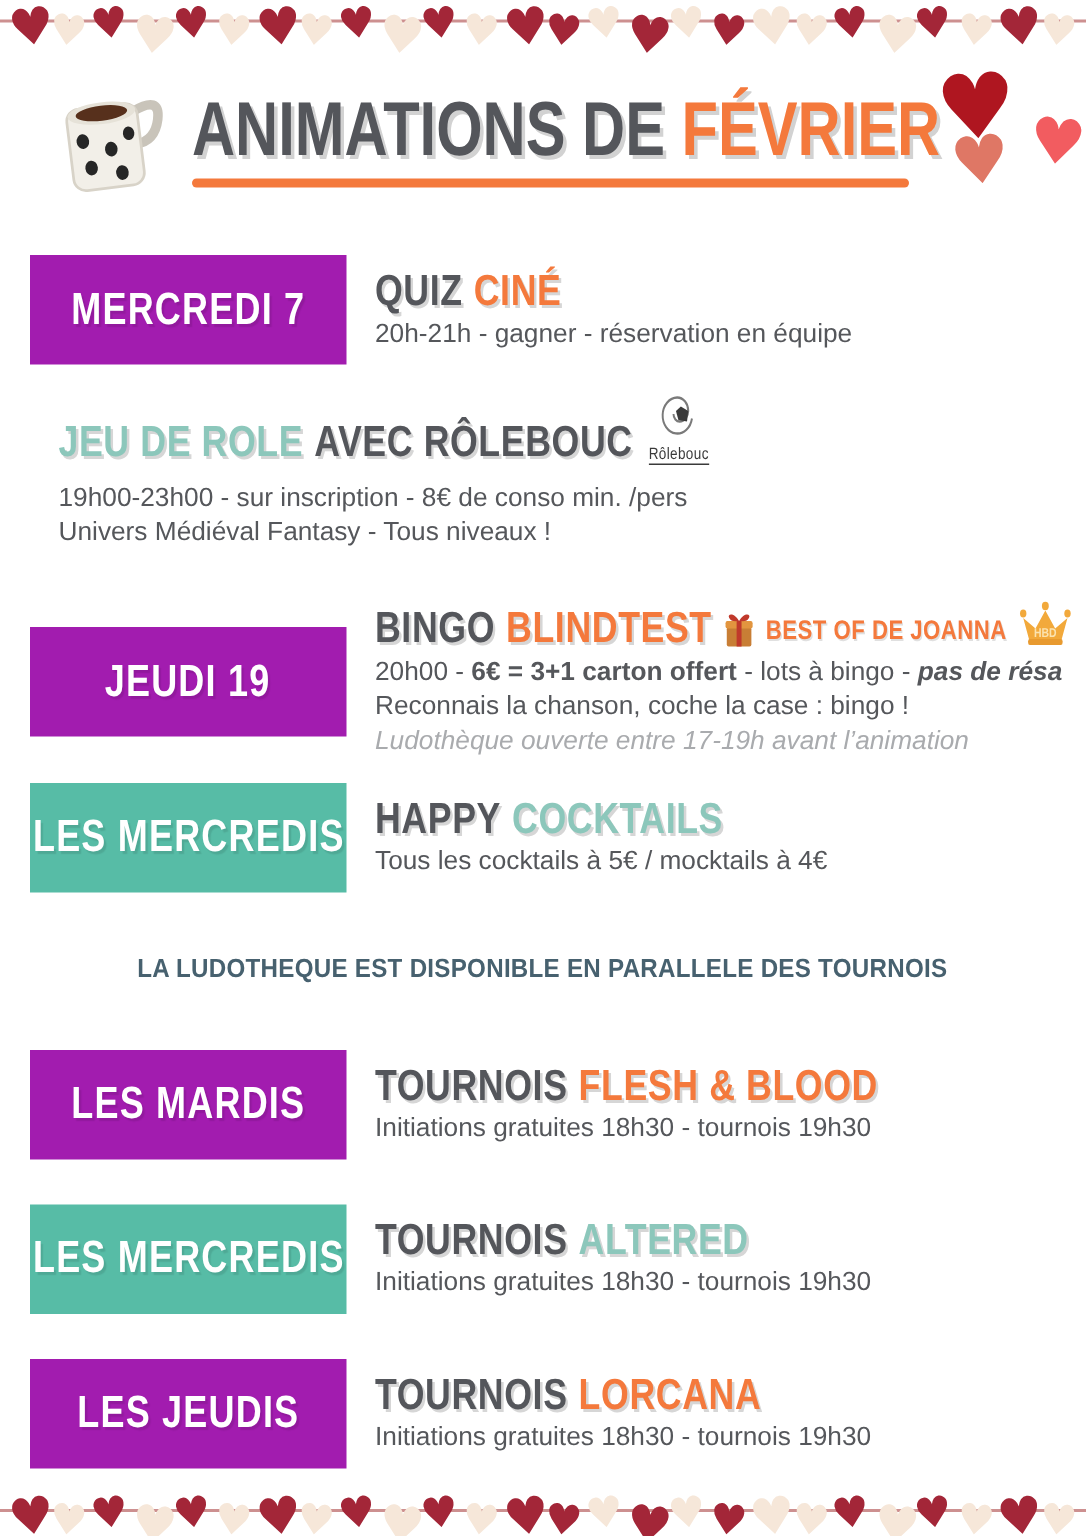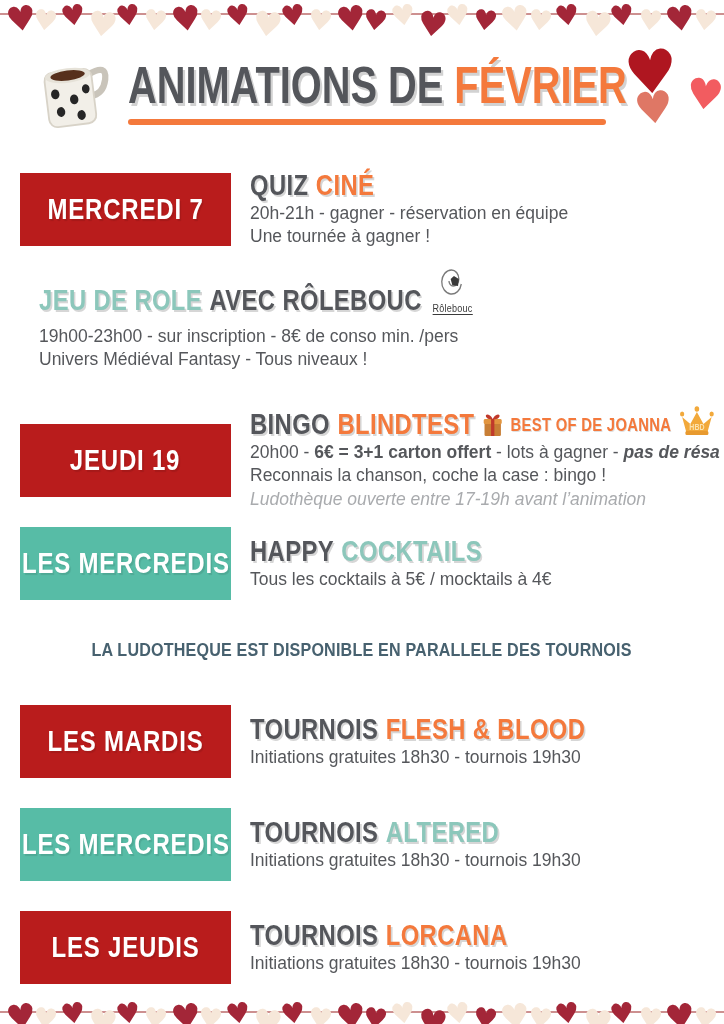--- a/index.html
+++ b/index.html
@@ -22,21 +22,21 @@
   .title-underline{width:478px;height:6px;background:#F4793C;border-radius:3px;margin-top:4px;}
   .hearts-cluster{position:relative;width:116px;height:92px;margin-left:2px;}
   .hearts-cluster span{position:absolute;line-height:1;font-family:"DejaVu Sans",sans-serif;}
   .hc-big{left:6px;top:-8px;font-size:60px;color:#AF1620;transform:rotate(-4deg);}
   .hc-coral{right:0px;top:24px;font-size:42px;color:#F25C60;transform:rotate(6deg);}
   .hc-salmon{left:16px;top:36px;font-size:44px;color:#DF7765;transform:rotate(-6deg);}
   
   .rows{margin:24px 20px 0 20px;}
   .event{display:flex;align-items:center;}
   .day-block{width:211px;min-height:73px;flex-shrink:0;display:flex;align-items:center;justify-content:center;}
-  .day-block.orange{background:#b91c1c;}
+  .day-block.orange{background:#a21caf;}
   .day-block.teal{background:#57BCA6;}
   .day-label{color:#ffffff;font-weight:bold;font-size:30px;white-space:nowrap;
     transform:scaleX(.8);transform-origin:center;letter-spacing:1px;
     text-shadow:2px 2px 1px rgba(0,0,0,.10);}
   .content{margin-left:19px;flex:1;}
   .head-line{display:flex;align-items:center;gap:9px;white-space:nowrap;
     transform:scaleX(.82);transform-origin:left;}
   .head{font-weight:bold;font-size:29px;line-height:1.1;text-shadow:2px 2px 0 #D6D6D6;letter-spacing:.5px;}
   .t-dark{color:#54565B;}
   .t-orange{color:#F4793C;}
@@ -124,21 +124,20 @@
   <div class="event mb28">
     <div class="day-block orange">
       <span class="day-label">MERCREDI 7</span>
     </div>
     <div class="content">
       <div class="head-line">
         <span class="head t-dark">QUIZ</span>
         <span class="head t-orange">CINÉ</span>
       </div>
       <div class="body-line">20h-21h - gagner - réservation en équipe</div>
-      <div class="body-line">Une tournée à gagner !</div>
     </div>
   </div>
 
   <div class="event mb38">
     <div class="content">
       <div class="head-line">
         <span class="head t-teal">JEU DE ROLE</span>
         <span class="head t-dark">AVEC RÔLEBOUC</span>
         <span class="rolebouc">
           <svg width="38" height="36" viewBox="0 0 38 36" class="icon-inline">
@@ -171,21 +170,21 @@
         <span class="head-sub">BEST OF DE JOANNA</span>
         <svg width="44" height="32" viewBox="0 0 44 32" class="icon-inline" style="transform:translateY(-4px)">
           <circle cx="4" cy="9" r="2.6" fill="#F2A93B"></circle>
             <circle cx="22" cy="4" r="2.8" fill="#F2A93B"></circle>
             <circle cx="40" cy="9" r="2.6" fill="#F2A93B"></circle>
           <path d="M4 12 L9 27 L35 27 L40 12 L30 19 L22 7 L14 19 Z" fill="#F2A93B"></path>
           <rect x="8" y="26" width="28" height="4" rx="1.5" fill="#E89A2F"></rect>
           <text x="22" y="25" font-size="8.5" font-weight="bold" fill="#FBE3B0" text-anchor="middle" font-family="Liberation Sans, sans-serif">HBD</text>
         </svg>
       </div>
-      <div class="body-line"><span>20h00 - </span><span class="b">6€ = 3+1 carton offert</span><span> - lots à gagner - </span><span class="i">pas de résa</span></div>
+      <div class="body-line"><span>20h00 - </span><span class="b">6€ = 3+1 carton offert</span><span> - lots à bingo - </span><span class="i">pas de résa</span></div>
       <div class="body-line">Reconnais la chanson, coche la case : bingo !</div>
       <div class="muted-line">Ludothèque ouverte entre 17-19h avant l’animation</div>
     </div>
   </div>
 
   <div class="event">
     <div class="day-block teal">
       <span class="day-label">LES MERCREDIS</span>
     </div>
     <div class="content">

